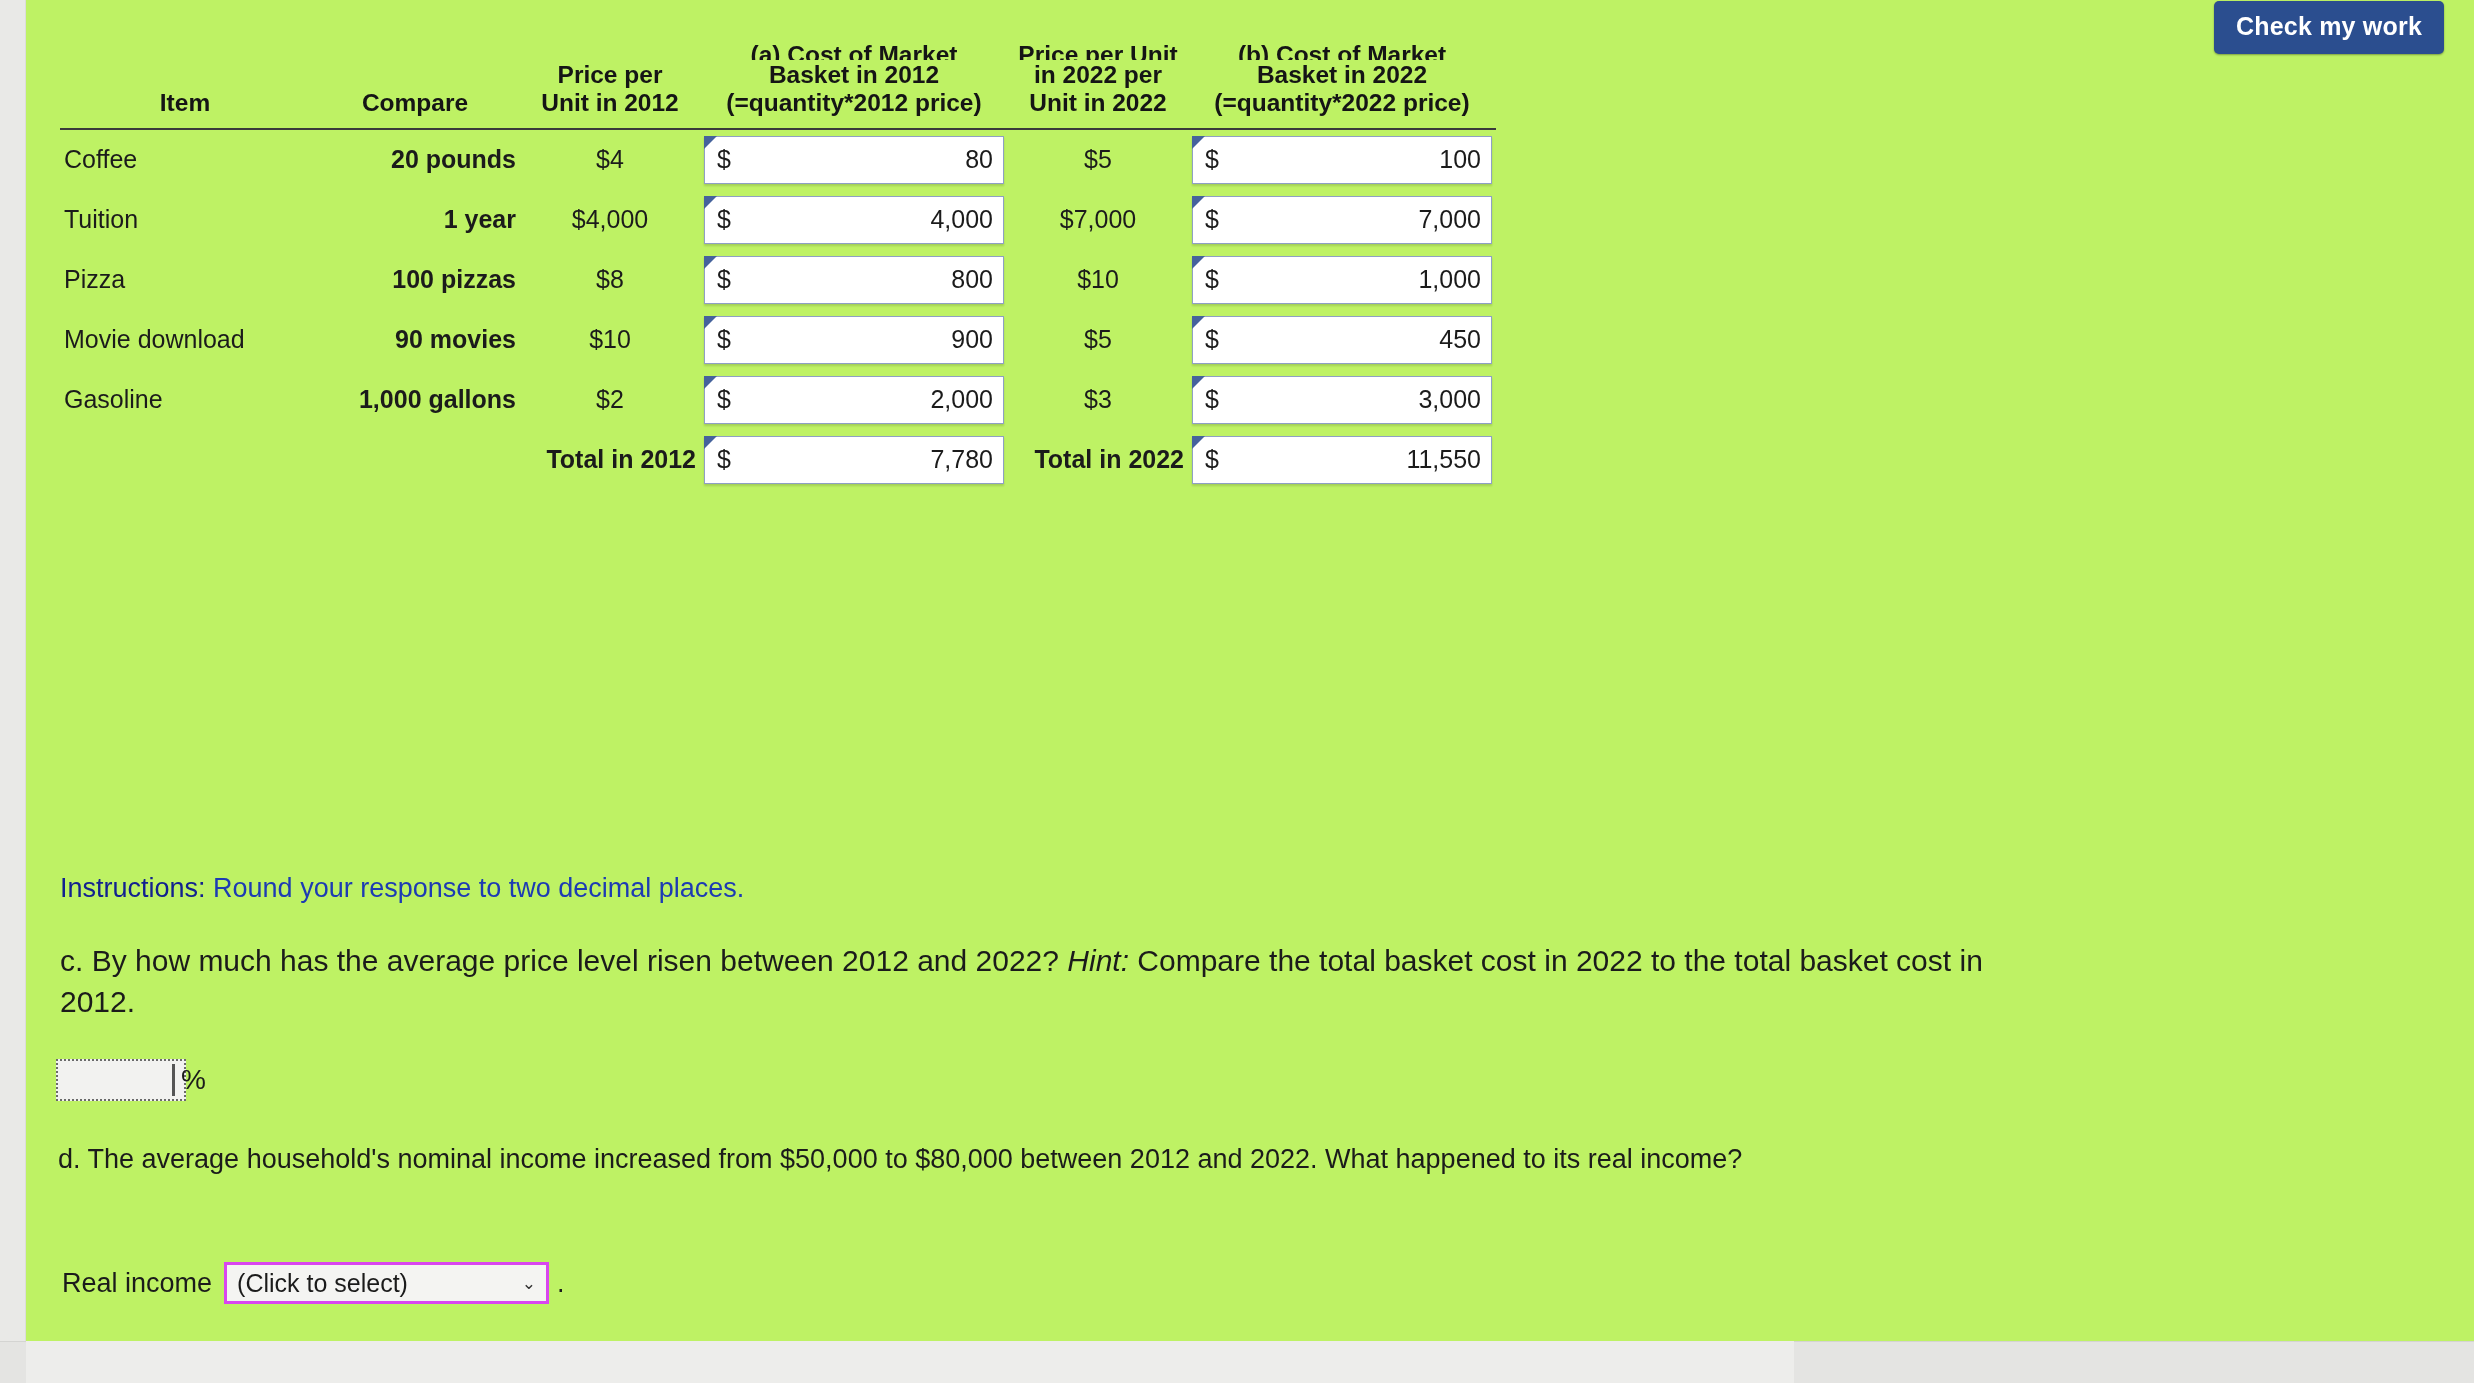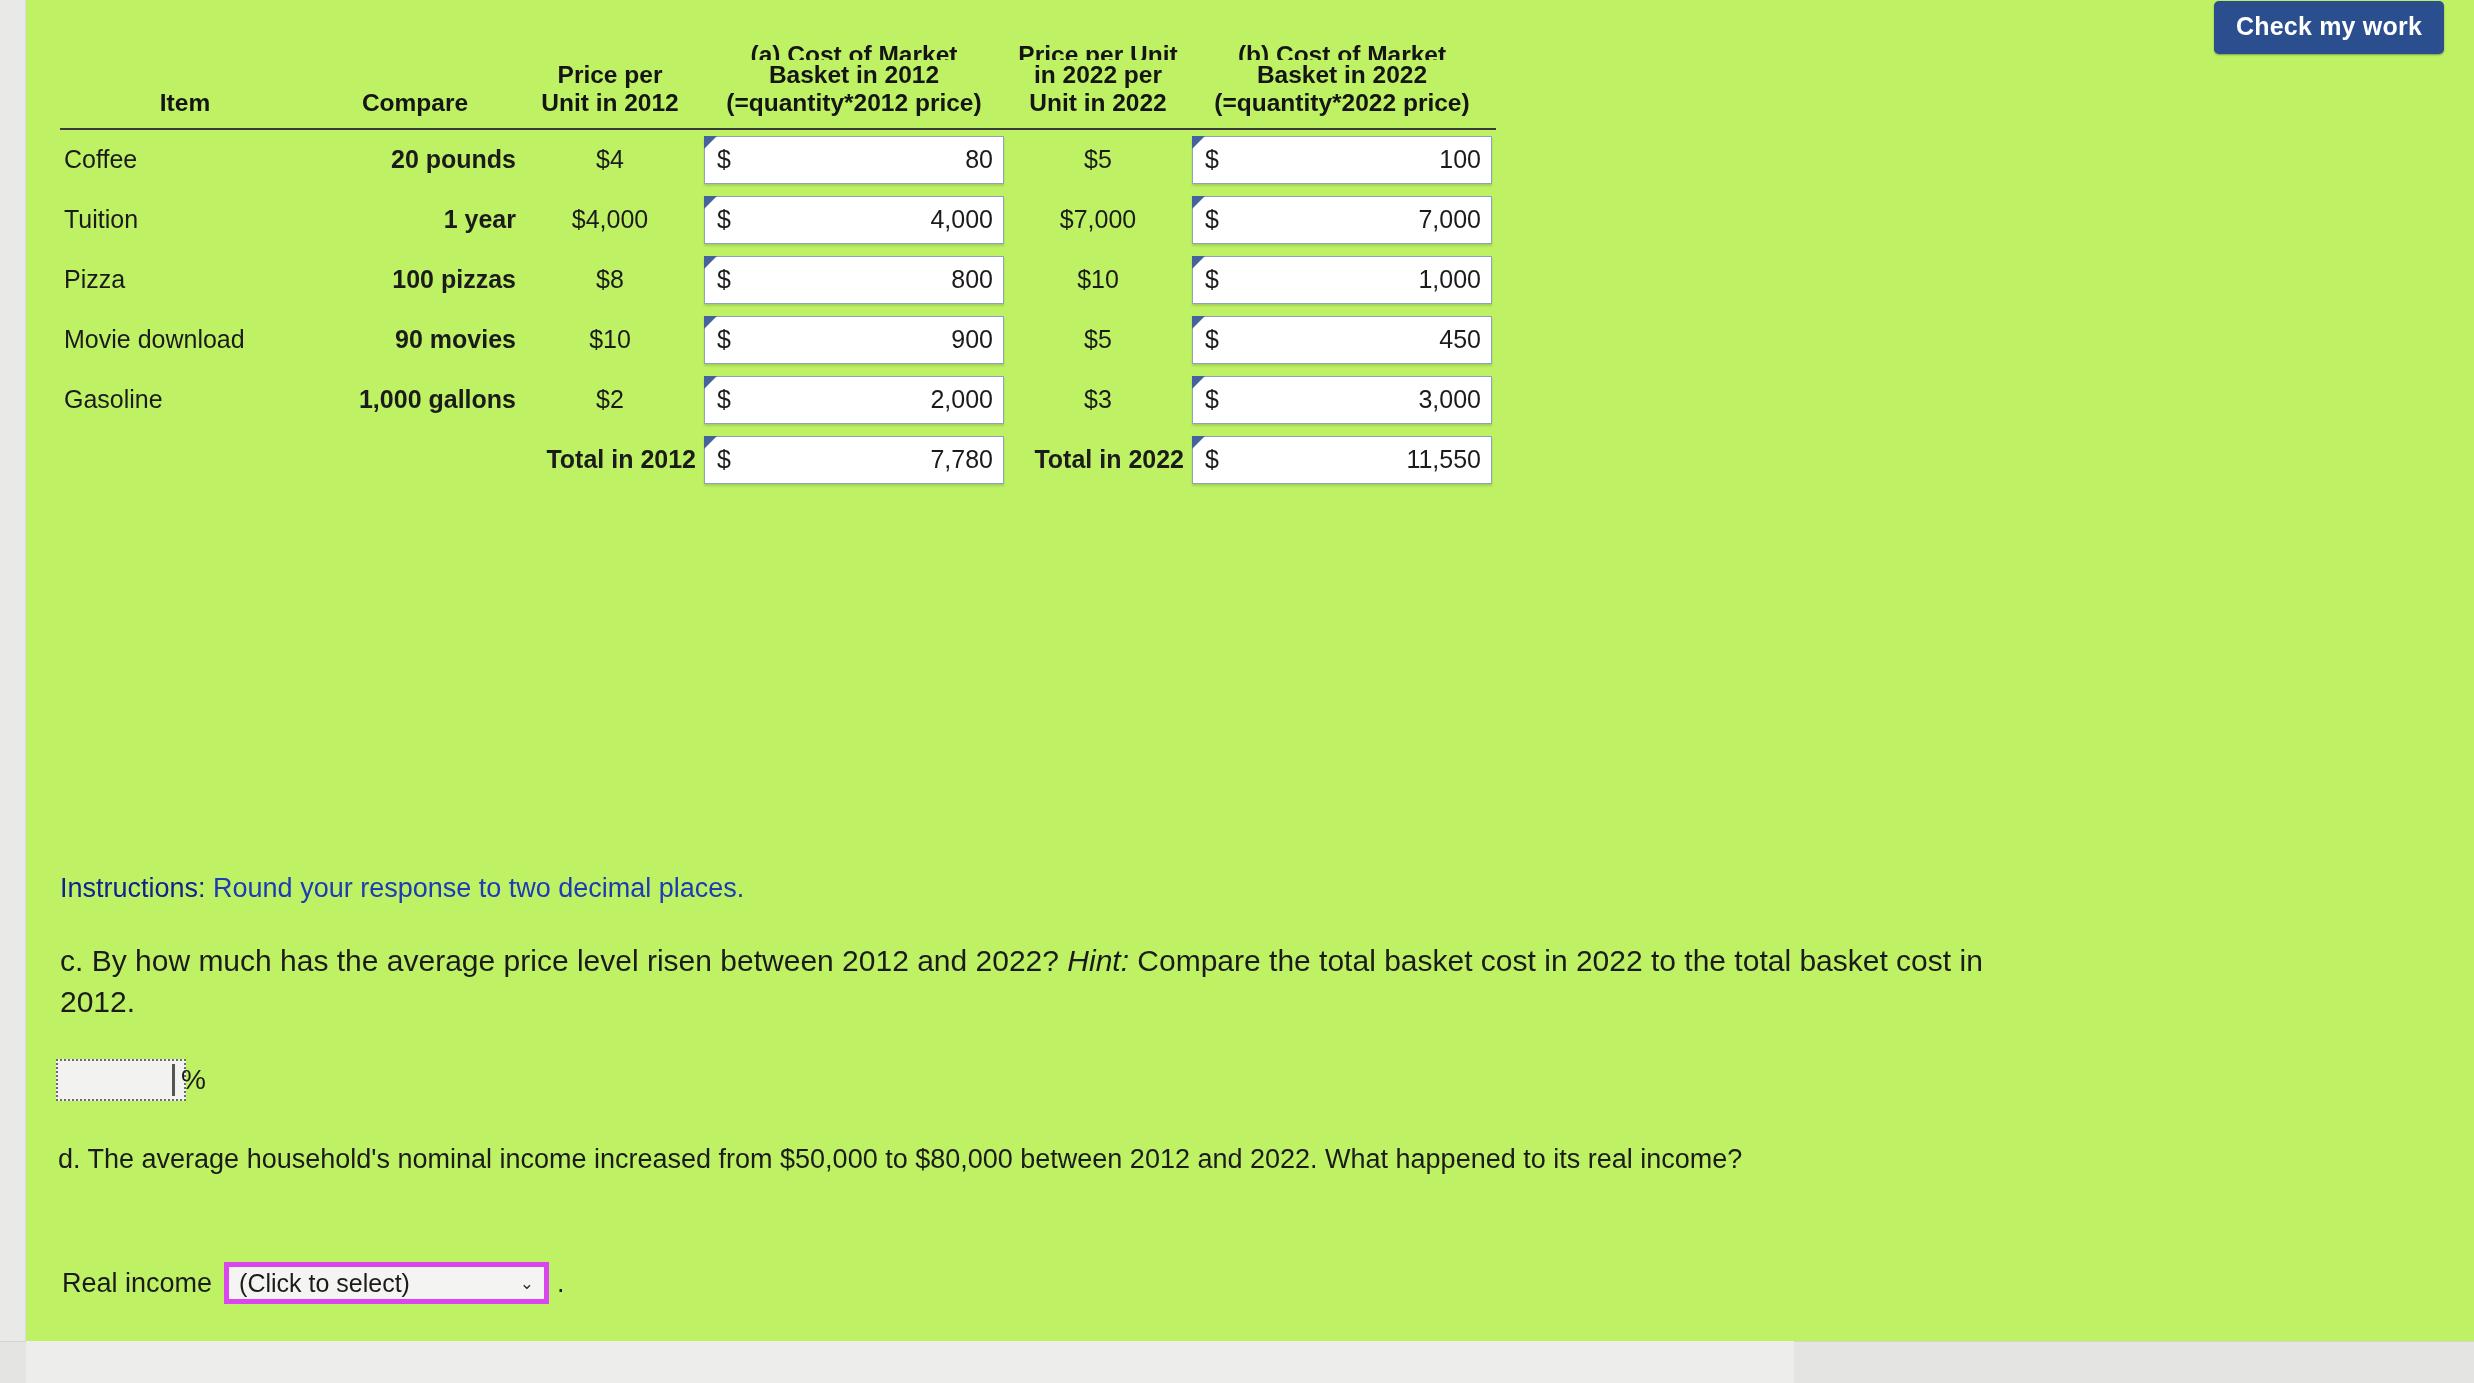--- a/index.html
+++ b/index.html
@@ -196,21 +196,21 @@
     display: flex;
     align-items: center;
     font-size: 27px;
     color: #1b1b1b;
   }
   #real-income-label { margin-right: 12px; }
   .select-box {
     position: relative;
     width: 325px;
     height: 42px;
-    border: 5px solid #d946ef;
+    border: 3px solid #d946ef;
     background: #f4f4f2;
     display: flex;
     align-items: center;
     padding: 0 10px;
     font-size: 25px;
     color: #1b1b1b;
   }
   .select-box .chev {
     position: absolute;
     right: 10px;

